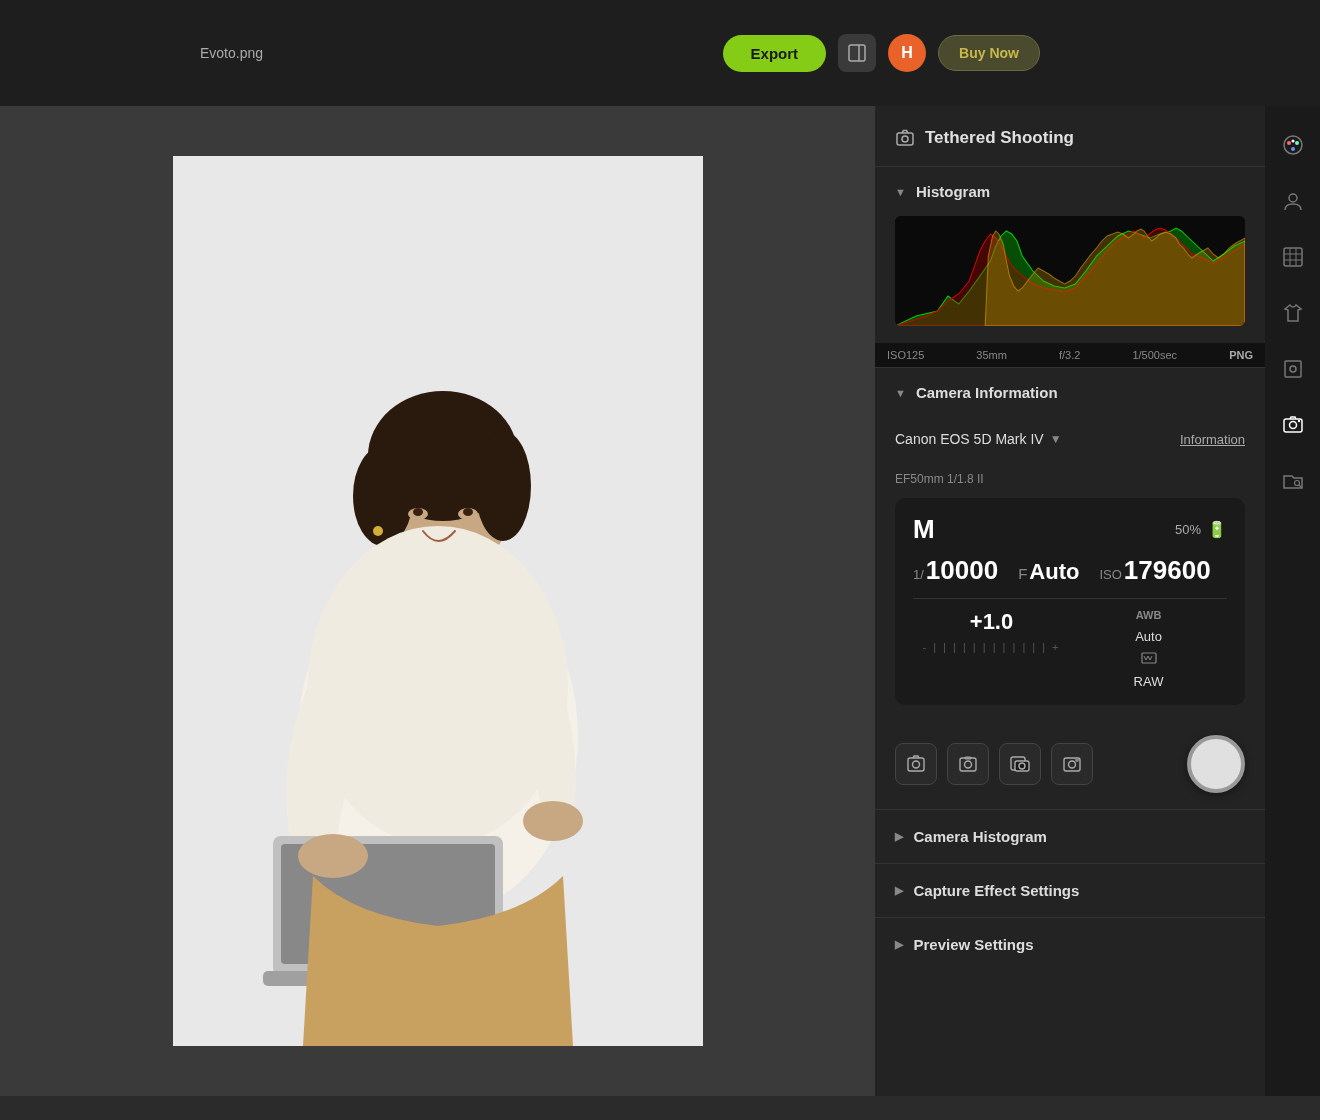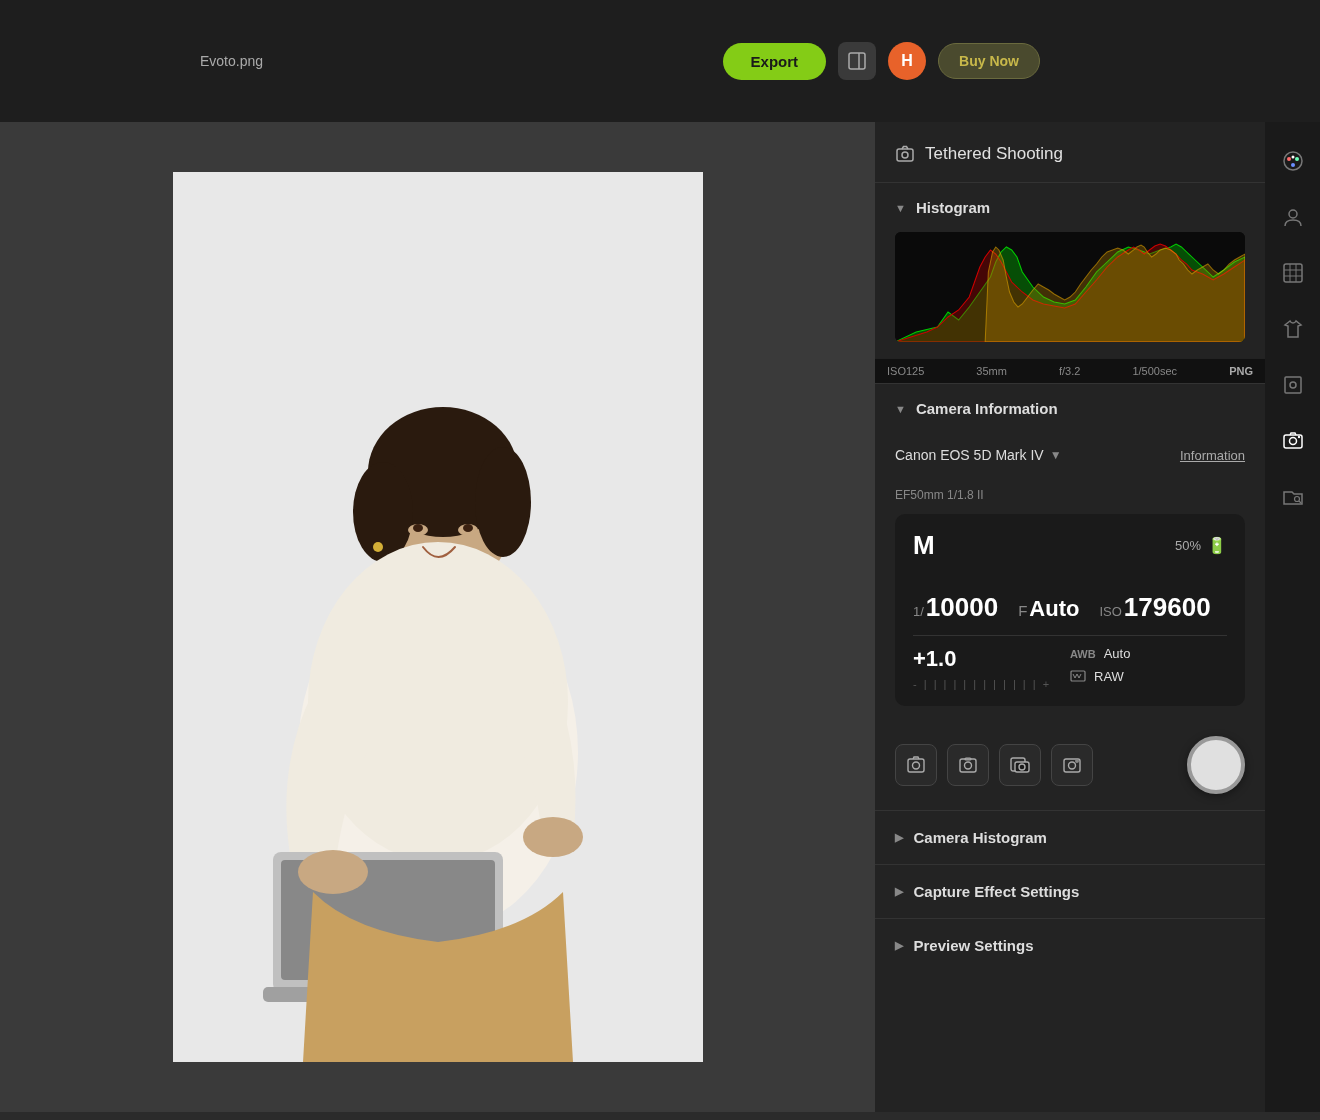--- a/index.html
+++ b/index.html
@@ -8,21 +8,21 @@
       font-family: -apple-system, BlinkMacSystemFont, 'Segoe UI', sans-serif;
       width: 1320px;
       height: 1120px;
       overflow: hidden;
       position: relative;
     }
 
     
     .top-bar {
       background: #1e1e1e;
-      height: 122px;
+      height: 106px;
       display: flex;
       align-items: center;
       padding: 4px 20px;
       position: relative;
       text-decoration: underline;
     }
 
     .file-name {
       color: #aaa;
       font-size: 14px;
@@ -148,21 +148,21 @@
     }
 
     
     .panel-header {
       display: flex;
       align-items: center;
       gap: 10px;
       padding: 22px 20px 18px;
       color: #e0e0e0;
       font-size: 17px;
-      font-weight: 400;
+      font-weight: 700;
     }
 
     .section {
       border-top: 1px solid #333;
       padding: 0;
     }
 
     .section-header {
       display: flex;
       align-items: center;
@@ -290,38 +290,38 @@
 
     .param-prefix {
       color: #888;
       font-size: 13px;
     }
 
     .param-main {
       color: #fff;
       font-size: 26px;
       font-weight: 700;
-      margin-top: 21px;
     }
 
     .param-sub {
       color: #fff;
       font-size: 22px;
       font-weight: 600;
     }
 
     .divider-line {
       border: none;
       border-top: 1px solid #333;
       margin: 10px 0;
     }
 
     .camera-extras {
       display: flex;
       align-items: flex-start;
+      text-align: center;
     }
 
     .exposure-group {
       flex: 1;
     }
 
     .exposure-value {
       color: #fff;
       font-size: 22px;
       font-weight: 600;
@@ -340,20 +340,21 @@
       flex-direction: column;
       gap: 8px;
     }
 
     .wb-row, .raw-row {
       display: flex;
       align-items: center;
       gap: 8px;
       color: #ddd;
       font-size: 13px;
+      flex-direction: column;
     }
 
     .wb-label, .raw-label {
       color: #888;
       font-size: 11px;
       font-weight: 600;
     }
 
     
     .camera-controls {

